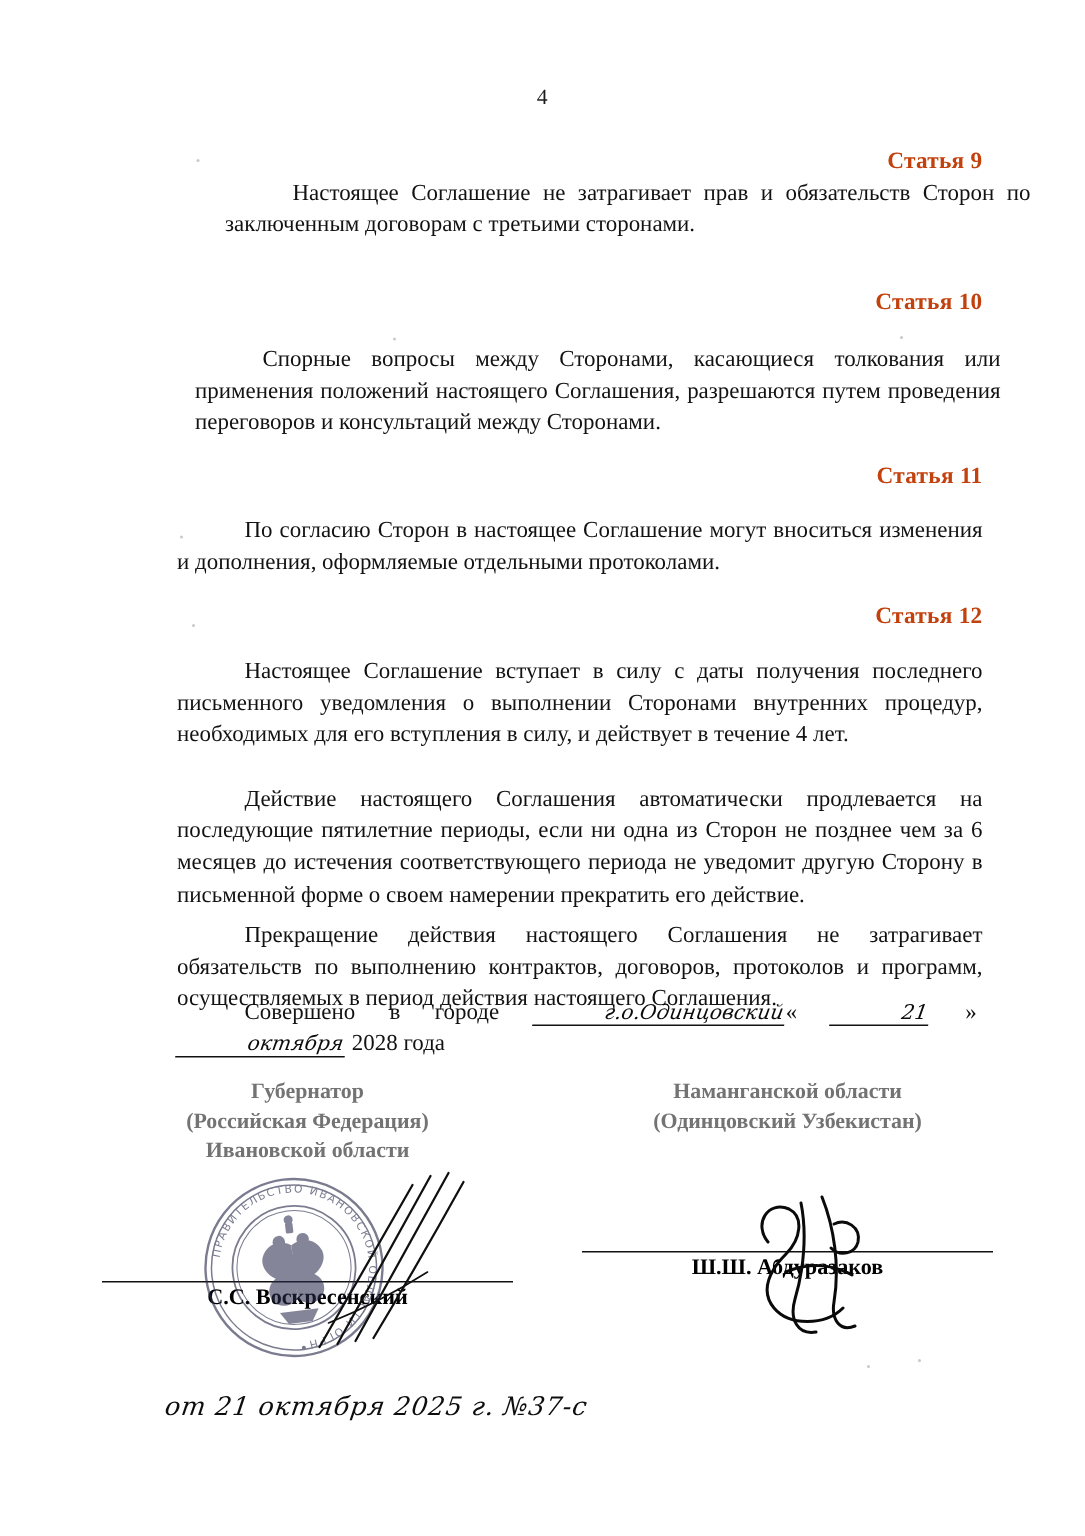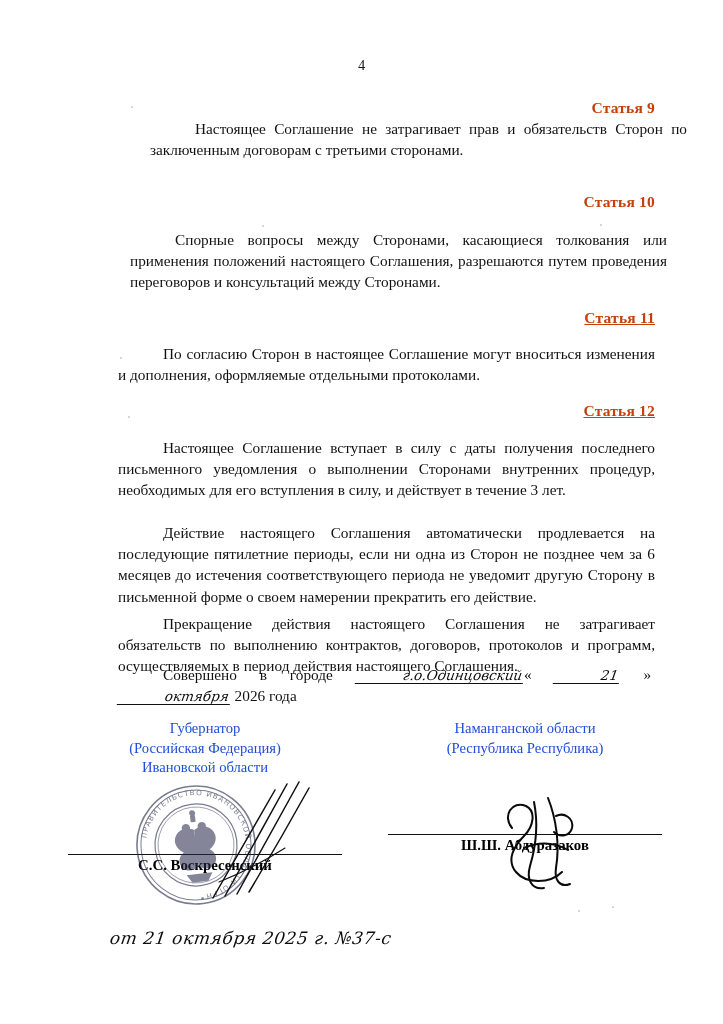--- a/index.html
+++ b/index.html
@@ -44,23 +44,23 @@
     font-size: 15.3px;
     line-height: 21.2px;
     text-indent: 45px;
     color: #121212;
     margin: 0;
   }
   .h9  { position: absolute; top: 99px;  left: 0; width: 537px; }
   .p9  { position: absolute; top: 118px; left: 0; width: 537px; margin-left: 32px; }
   .h10 { position: absolute; top: 193px; left: 0; width: 537px; }
   .p10 { position: absolute; top: 229px; left: 12px; width: 537px; }
-  .h11 { position: absolute; top: 309px; left: 0; width: 537px; text-decoration: underline; }
+  .h11 { position: absolute; top: 309px; left: 0; width: 537px; }
   .p11 { position: absolute; top: 343px; left: 0; width: 537px; }
-  .h12 { position: absolute; top: 402px; left: 0; width: 537px; text-decoration: underline; }
+  .h12 { position: absolute; top: 402px; left: 0; width: 537px; }
   .p12a { position: absolute; top: 437px; left: 0; width: 537px; }
   .p12b { position: absolute; top: 522px; left: 0; width: 537px; }
   .p12c { position: absolute; top: 613px; left: 0; width: 537px; }
   .p12d { position: absolute; top: 664px; left: 0; width: 537px; }
 
   
   .hand {
     font-family: "DejaVu Serif", serif;
     font-style: italic;
     font-size: 13.5px;
@@ -82,24 +82,24 @@
     left: 60px;
     width: 610px;
     display: flex;
     justify-content: space-between;
   }
   .sig-col {
     width: 290px;
     text-align: center;
   }
   .sig-title {
-    font-weight: normal;
+    font-weight: bold;
     font-size: 14.6px;
     line-height: 19.5px;
-    color: #1d4ed8;
+    color: #737373;
   }
   .sig-line-wrap {
     position: relative;
     margin-top: 76px;
     height: 30px;
   }
   .sig-rule {
     position: absolute;
     top: 0;
     left: 8px;
@@ -170,46 +170,46 @@
     <div class="article-heading h9">Статья 9</div>
     <p class="para p9">Настоящее Соглашение не затрагивает прав и обязательств Сторон по заключенным договорам с третьими сторонами.</p>
 
     <div class="article-heading h10">Статья 10</div>
     <p class="para p10">Спорные вопросы между Сторонами, касающиеся толкования или применения положений настоящего Соглашения, разрешаются путем проведения переговоров и консультаций между Сторонами.</p>
 
     <div class="article-heading h11">Статья 11</div>
     <p class="para p11">По согласию Сторон в настоящее Соглашение могут вноситься изменения и дополнения, оформляемые отдельными протоколами.</p>
 
     <div class="article-heading h12">Статья 12</div>
-    <p class="para p12a">Настоящее Соглашение вступает в силу с даты получения последнего письменного уведомления о выполнении Сторонами внутренних процедур, необходимых для его вступления в силу, и действует в течение 3 лет.</p>
+    <p class="para p12a">Настоящее Соглашение вступает в силу с даты получения последнего письменного уведомления о выполнении Сторонами внутренних процедур, необходимых для его вступления в силу, и действует в течение 4 лет.</p>
     <p class="para p12b">Действие настоящего Соглашения автоматически продлевается на последующие пятилетние периоды, если ни одна из Сторон не позднее чем за 6 месяцев до истечения соответствующего периода не уведомит другую Сторону в письменной форме о своем намерении прекратить его действие.</p>
     <p class="para p12c">Прекращение действия настоящего Соглашения не затрагивает обязательств по выполнению контрактов, договоров, протоколов и программ, осуществляемых в период действия настоящего Соглашения.</p>
 
-    <p class="para p12d"><span>Совершено в городе</span>&nbsp;<span class="hand hand-city">г.о.Одинцовский</span><span>«</span>&nbsp;<span class="hand hand-day">21</span>&nbsp;<span>»</span>&nbsp;<span class="hand hand-month">октября</span>&nbsp;<span>2026 года</span><br></p>
+    <p class="para p12d"><span>Совершено в городе</span>&nbsp;<span class="hand hand-city">г.о.Одинцовский</span><span>«</span>&nbsp;<span class="hand hand-day">21</span>&nbsp;<span>»</span>&nbsp;<span class="hand hand-month">октября</span>&nbsp;<span>2028 года</span><br></p>
 
   </div>
 
   <div class="sig-block">
 
     <div class="sig-col">
       <div class="sig-title">
         <div>Губернатор</div>
         <div>(Российская Федерация)</div>
         <div>Ивановской области</div>
       </div>
       <div class="sig-line-wrap">
         <div class="sig-rule"></div>
         <div class="sig-name">С.С. Воскресенский</div>
       </div>
     </div>
 
     <div class="sig-col">
       <div class="sig-title">
         <div>Наманганской области</div>
-        <div>(Республика Республика)</div>
+        <div>(Одинцовский Узбекистан)</div>
       </div>
       <div class="sig-line-wrap">
         <div class="sig-rule"></div>
         <div class="sig-name">Ш.Ш. Абдуразаков</div>
       </div>
     </div>
 
   </div>
 
   <svg class="stamp" viewBox="0 0 126 126">

